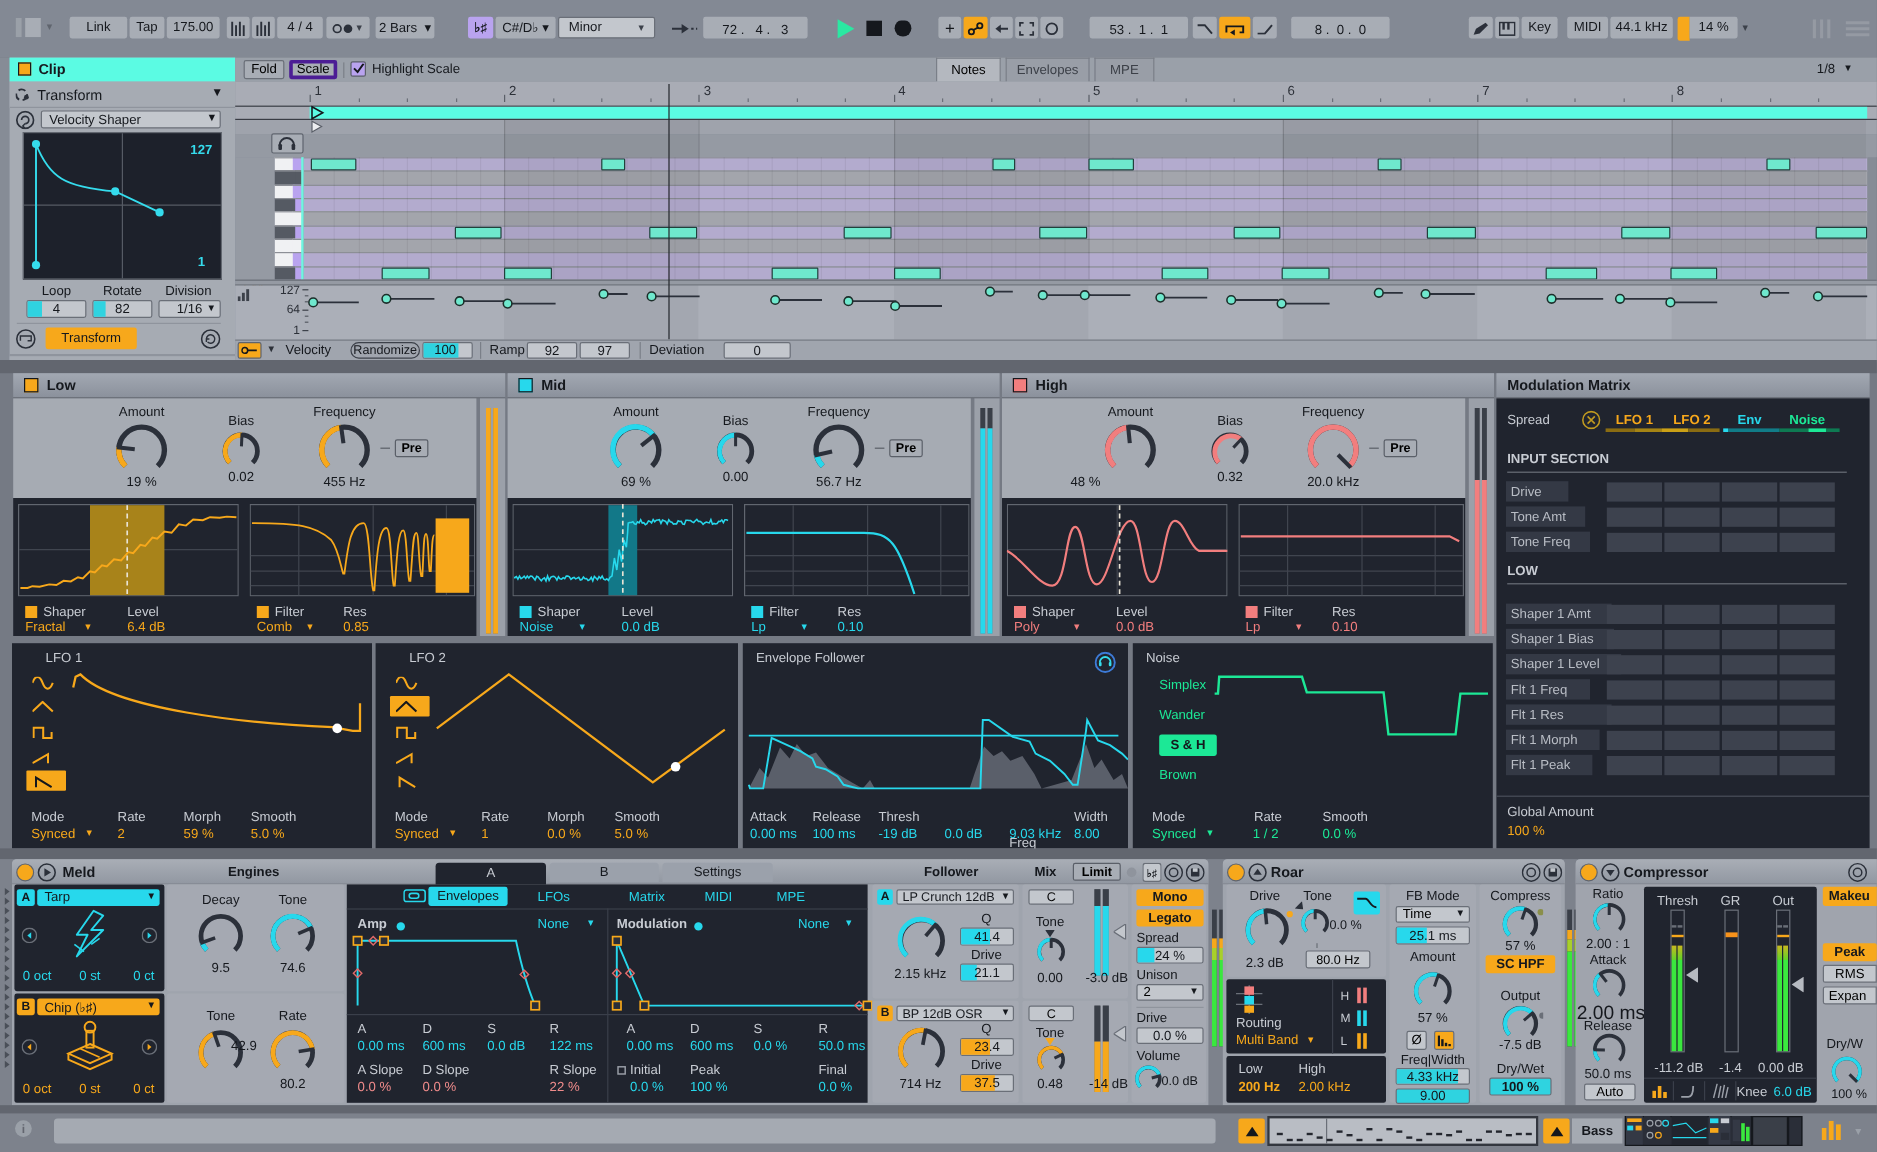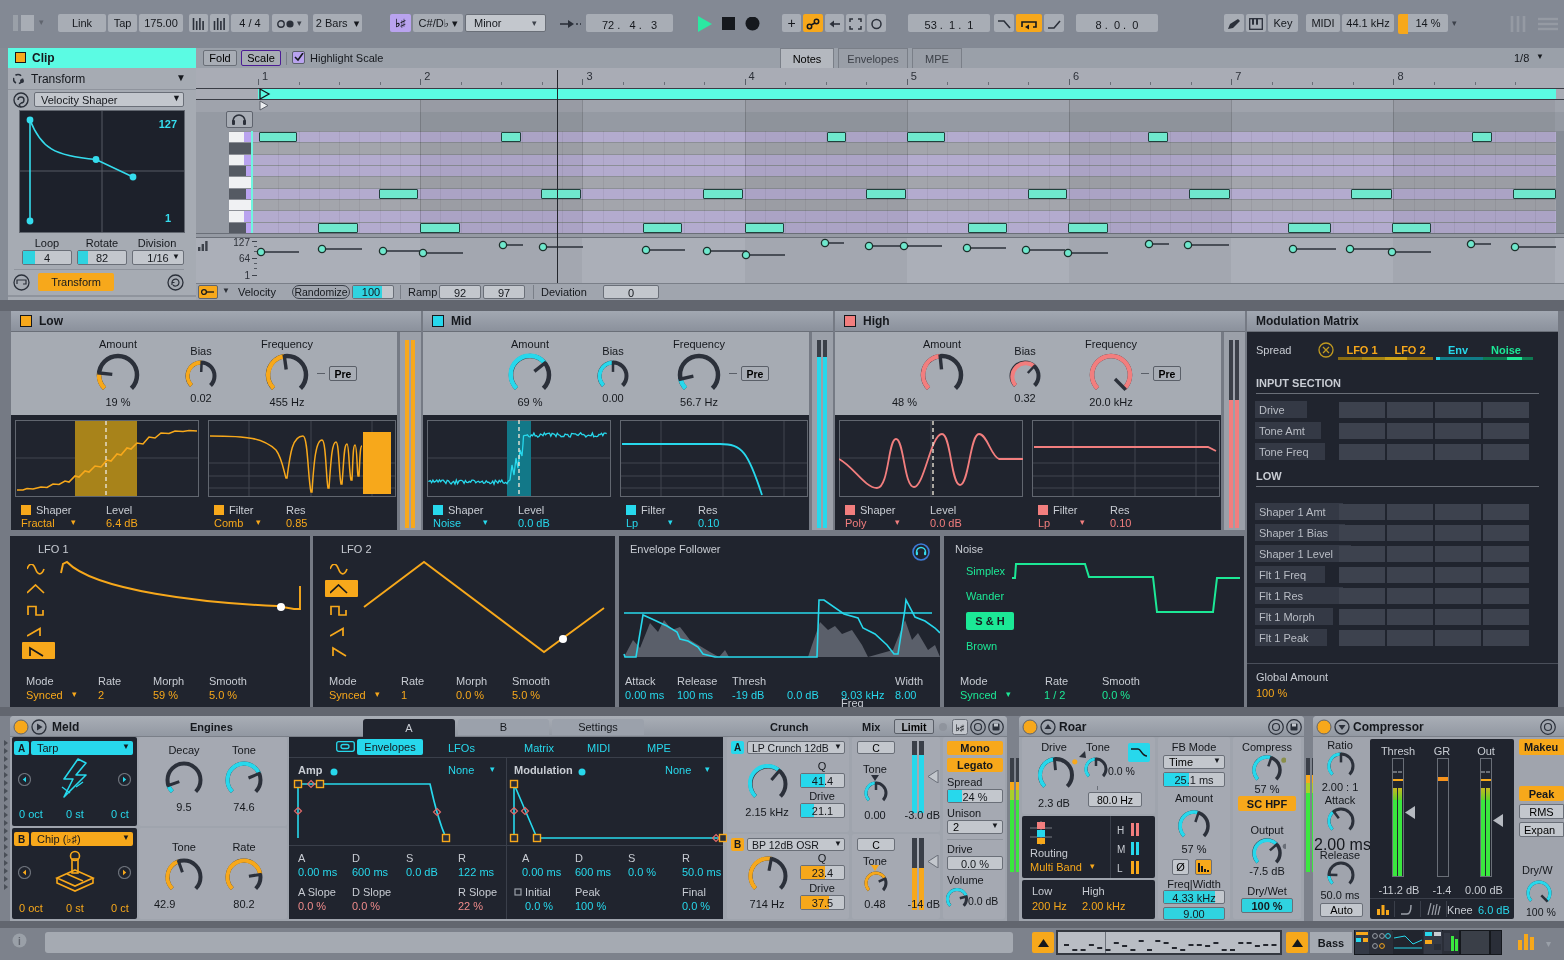--- a/index.html
+++ b/index.html
@@ -180,21 +180,21 @@
 <svg class="a" style="left:167px;top:274px" width="17" height="17" viewBox="0 0 17 17">
     <circle cx="8.5" cy="8.5" r="7.5" fill="none" stroke="#2b303a" stroke-width="1.3"></circle>
     <path d="M5,8.5 a3.5,3.5 0 1 1 1,2.5 M5,11 l0,-2.5 l2.5,0" fill="none" stroke="#2b303a" stroke-width="1.2"></path>
   </svg>
 <div class="a " style="left:8px;top:295px;width:188px;height:2px;background:#8f949d"></div>
 <div class="a " style="left:8px;top:297px;width:188px;height:3px;background:#a6abb3;overflow:hidden">
     <div style="position:absolute;left:5px;top:1px;color:#15181d;font-size:11px">ⓘ&nbsp; Generate</div>
   </div>
 <div class="a " style="left:196px;top:48px;width:1368px;height:20px;background:#9aa0a9"></div>
 <div class="a " style="left:203px;top:50px;width:34px;height:16px;background:#a8adb5;border:1px solid #6a6f78;border-radius:2px;display:flex;align-items:center;justify-content:center;font-size:11px">Fold</div>
-<div class="a " style="left:241px;top:50px;width:40px;height:16px;background:#a8adb5;border:1px solid #4c1d95;border-radius:2px;display:flex;align-items:center;justify-content:center;font-size:11px">Scale</div>
+<div class="a " style="left:241px;top:50px;width:40px;height:16px;background:#a8adb5;border:3px solid #4c1d95;border-radius:2px;display:flex;align-items:center;justify-content:center;font-size:11px">Scale</div>
 <div class="a " style="left:286px;top:52px;width:1px;height:13px;background:#7a7f88"></div>
 <div class="a " style="left:292px;top:51px;width:13px;height:13px;background:#b9a3ef;border:1px solid #5a5f68;border-radius:2px"></div>
 <svg class="a" style="left:294px;top:53px" width="10" height="9" viewBox="0 0 10 9">
     <path d="M1,4 L4,7 L9,0" fill="none" stroke="#15181d" stroke-width="1.6"></path>
   </svg>
 <div class="a" style="left:310px;top:52px;color:#15181d;font-size:11px;font-weight:400;line-height:1.1;white-space:nowrap;">Highlight Scale</div>
 <div class="a " style="left:780px;top:48px;width:54px;height:20px;background:#b4b8bf;display:flex;align-items:center;justify-content:center;font-size:11px;border:1px solid #7a7f88;border-bottom:none">Notes</div>
 <div class="a " style="left:838px;top:48px;width:70px;height:20px;background:#999ea7;display:flex;align-items:center;justify-content:center;font-size:11px;color:#3c4048;border:1px solid #7a7f88;border-bottom:none">Envelopes</div>
 <div class="a " style="left:912px;top:48px;width:50px;height:20px;background:#999ea7;display:flex;align-items:center;justify-content:center;font-size:11px;color:#3c4048;border:1px solid #7a7f88;border-bottom:none">MPE</div>
 <div class="a" style="left:1514px;top:52px;color:#15181d;font-size:11px;font-weight:400;line-height:1.1;white-space:nowrap;">1/8</div>
@@ -968,21 +968,21 @@
 <svg class="a" style="left:162px;top:855px" width="44" height="44" viewBox="0 0 44 44">
     <path d="M10.3,33.7 A16.5,16.5 0 1 1 33.7,33.7" stroke="#2b303a" stroke-width="4" fill="none" stroke-linecap="butt"></path>
     <path d="M10.3,33.7 A16.5,16.5 0 0 1 16.7,6.4" stroke="#f7a81b" stroke-width="4" fill="none"></path>
     <line x1="20.4" y1="17.3" x2="16.1" y2="4.9" stroke="#2b303a" stroke-width="3.0"></line>
   </svg>
 <svg class="a" style="left:222px;top:855px" width="44" height="44" viewBox="0 0 44 44">
     <path d="M10.3,33.7 A16.5,16.5 0 1 1 33.7,33.7" stroke="#2b303a" stroke-width="4" fill="none" stroke-linecap="butt"></path>
     <path d="M10.3,33.7 A16.5,16.5 0 1 1 38.3,19.4" stroke="#f7a81b" stroke-width="4" fill="none"></path>
     <line x1="26.9" y1="21.2" x2="39.9" y2="19.2" stroke="#2b303a" stroke-width="3.0"></line>
   </svg>
-<div class="a" style="left:154px;top:898px;color:#15181d;font-size:11px;font-weight:400;line-height:1.1;white-space:nowrap;width:60px;text-align:left">42.9</div>
+<div class="a" style="left:154px;top:866px;color:#15181d;font-size:11px;font-weight:400;line-height:1.1;white-space:nowrap;width:60px;text-align:right">42.9</div>
 <div class="a" style="left:214px;top:898px;color:#15181d;font-size:11px;font-weight:400;line-height:1.1;white-space:nowrap;width:60px;text-align:center">80.2</div>
 <div class="a " style="left:289px;top:737px;width:434px;height:182px;background:#20242e"></div>
 <svg class="a" style="left:336px;top:739px" width="19" height="15" viewBox="0 0 19 15">
     <rect x="0.7" y="2.7" width="17.6" height="9.6" rx="2" fill="none" stroke="#27d8ec" stroke-width="1.3"></rect>
     <rect x="5" y="5.5" width="8" height="4" rx="2" fill="none" stroke="#27d8ec" stroke-width="1.3"></rect>
   </svg>
 <div class="a " style="left:357px;top:739px;width:66px;height:16px;background:#27d8ec;border-radius:2px;color:#15181d;display:flex;align-items:center;justify-content:center;font-size:11px">Envelopes</div>
 <div class="a" style="left:448px;top:742px;color:#27d8ec;font-size:11px;font-weight:400;line-height:1.1;white-space:nowrap;">LFOs</div>
 <div class="a" style="left:524px;top:742px;color:#27d8ec;font-size:11px;font-weight:400;line-height:1.1;white-space:nowrap;">Matrix</div>
 <div class="a" style="left:587px;top:742px;color:#27d8ec;font-size:11px;font-weight:400;line-height:1.1;white-space:nowrap;">MIDI</div>
@@ -1045,21 +1045,21 @@
 <div class="a" style="left:682px;top:866px;color:#27d8ec;font-size:11px;font-weight:400;line-height:1.1;white-space:nowrap;">50.0 ms</div>
 <svg class="a" style="left:514px;top:888px" width="8" height="9" viewBox="0 0 8 9">
     <rect x="1" y="1" width="6" height="6" fill="none" stroke="#9ba0a9" stroke-width="1.2"></rect>
   </svg>
 <div class="a" style="left:525px;top:886px;color:#c8ccd3;font-size:11px;font-weight:400;line-height:1.1;white-space:nowrap;">Initial</div>
 <div class="a" style="left:525px;top:900px;color:#27d8ec;font-size:11px;font-weight:400;line-height:1.1;white-space:nowrap;">0.0 %</div>
 <div class="a" style="left:575px;top:886px;color:#c8ccd3;font-size:11px;font-weight:400;line-height:1.1;white-space:nowrap;">Peak</div>
 <div class="a" style="left:575px;top:900px;color:#27d8ec;font-size:11px;font-weight:400;line-height:1.1;white-space:nowrap;">100 %</div>
 <div class="a" style="left:682px;top:886px;color:#c8ccd3;font-size:11px;font-weight:400;line-height:1.1;white-space:nowrap;">Final</div>
 <div class="a" style="left:682px;top:900px;color:#27d8ec;font-size:11px;font-weight:400;line-height:1.1;white-space:nowrap;">0.0 %</div>
-<div class="a" style="left:770px;top:721px;color:#15181d;font-size:11px;font-weight:700;line-height:1.1;white-space:nowrap;">Crunch</div>
+<div class="a" style="left:770px;top:721px;color:#15181d;font-size:11px;font-weight:700;line-height:1.1;white-space:nowrap;">Follower</div>
 <div class="a" style="left:862px;top:721px;color:#15181d;font-size:11px;font-weight:700;line-height:1.1;white-space:nowrap;">Mix</div>
 <div class="a " style="left:894px;top:719px;width:40px;height:15px;background:#a8adb5;border:1px solid #5a5f68;border-radius:2px;display:flex;align-items:center;justify-content:center;font-size:10.5px;font-weight:700">Limit</div>
 <svg class="a" style="left:938px;top:722px" width="10" height="10" viewBox="0 0 10 10">
     <circle cx="5" cy="5" r="4" fill="#8f949d"></circle>
   </svg>
 <svg class="a" style="left:952px;top:719px" width="16" height="16" viewBox="0 0 16 16">
     <rect x="0.5" y="0.5" width="15" height="15" rx="2" fill="#c3c7cd" stroke="#6a6f78"></rect>
     <text x="8" y="11.5" font-size="9" font-weight="700" fill="#15181d" text-anchor="middle" font-family="Liberation Sans">♭♯</text>
   </svg>
 <svg class="a" style="left:970px;top:719px" width="16" height="16" viewBox="0 0 16 16">
@@ -1242,21 +1242,21 @@
 <div class="a " style="left:1131px;top:823px;width:3px;height:13px;background:#f27e7e"></div>
 <div class="a " style="left:1136px;top:823px;width:3px;height:13px;background:#f27e7e"></div>
 <div class="a" style="left:1117px;top:844px;color:#c8ccd3;font-size:10px;font-weight:400;line-height:1.1;white-space:nowrap;">M</div>
 <div class="a " style="left:1131px;top:842px;width:3px;height:13px;background:#27d8ec"></div>
 <div class="a " style="left:1136px;top:842px;width:3px;height:13px;background:#27d8ec"></div>
 <div class="a" style="left:1117px;top:863px;color:#c8ccd3;font-size:10px;font-weight:400;line-height:1.1;white-space:nowrap;">L</div>
 <div class="a " style="left:1131px;top:861px;width:3px;height:13px;background:#f7a81b"></div>
 <div class="a " style="left:1136px;top:861px;width:3px;height:13px;background:#f7a81b"></div>
 <div class="a " style="left:1022px;top:880px;width:133px;height:39px;background:#20242e;border-radius:2px"></div>
 <div class="a" style="left:1032px;top:885px;color:#c8ccd3;font-size:11px;font-weight:400;line-height:1.1;white-space:nowrap;">Low</div>
-<div class="a" style="left:1032px;top:900px;color:#f7a81b;font-size:11px;font-weight:400;line-height:1.1;white-space:nowrap;">200 Hz</div>
+<div class="a" style="left:1032px;top:900px;color:#f7a81b;font-size:11px;font-weight:700;line-height:1.1;white-space:nowrap;">200 Hz</div>
 <div class="a" style="left:1082px;top:885px;color:#c8ccd3;font-size:11px;font-weight:400;line-height:1.1;white-space:nowrap;">High</div>
 <div class="a" style="left:1082px;top:900px;color:#f7a81b;font-size:11px;font-weight:400;line-height:1.1;white-space:nowrap;">2.00 kHz</div>
 <div class="a " style="left:1158px;top:737px;width:72px;height:182px;background:#a5a9b2;border-radius:2px"></div>
 <div class="a" style="left:1158px;top:741px;color:#15181d;font-size:11px;font-weight:400;line-height:1.1;white-space:nowrap;width:72px;text-align:center">FB Mode</div>
 <div class="a " style="left:1163px;top:755px;width:62px;height:14px;background:#c3c7cd;border:1px solid #6a6f78;border-radius:2px;display:flex;align-items:center;padding-left:5px;font-size:11px">Time</div>
 <div class="a" style="left:1213px;top:757px;color:#15181d;font-size:8px;font-weight:400;line-height:1.1;white-space:nowrap;">▼</div>
 <div class="a " style="left:1163px;top:772px;width:62px;height:15px;background:#c3c7cd;border:1px solid #6a6f78;border-radius:2px"></div>
 <div class="a " style="left:1164px;top:773px;width:25px;height:13px;background:#27d8ec"></div>
 <div class="a" style="left:1163px;top:774px;color:#15181d;font-size:11px;font-weight:400;line-height:1.1;white-space:nowrap;width:62px;text-align:center">25.1 ms</div>
 <div class="a" style="left:1158px;top:792px;color:#15181d;font-size:11px;font-weight:400;line-height:1.1;white-space:nowrap;width:72px;text-align:center">Amount</div>

